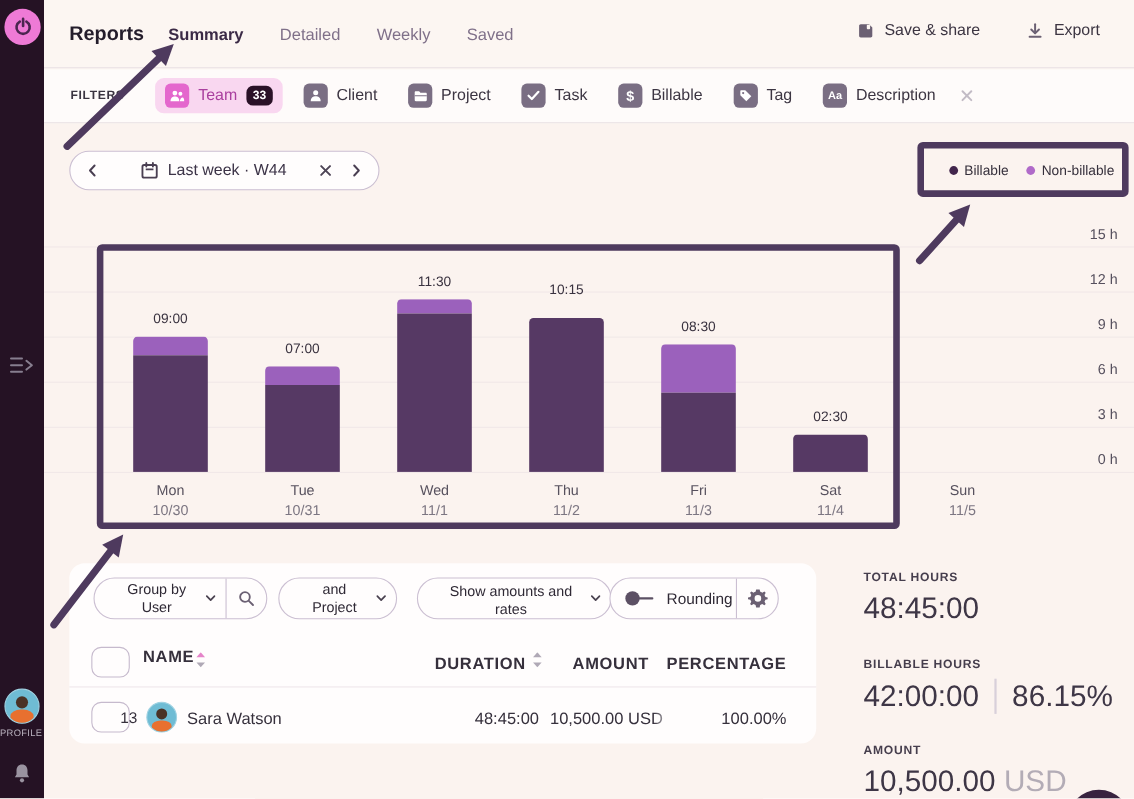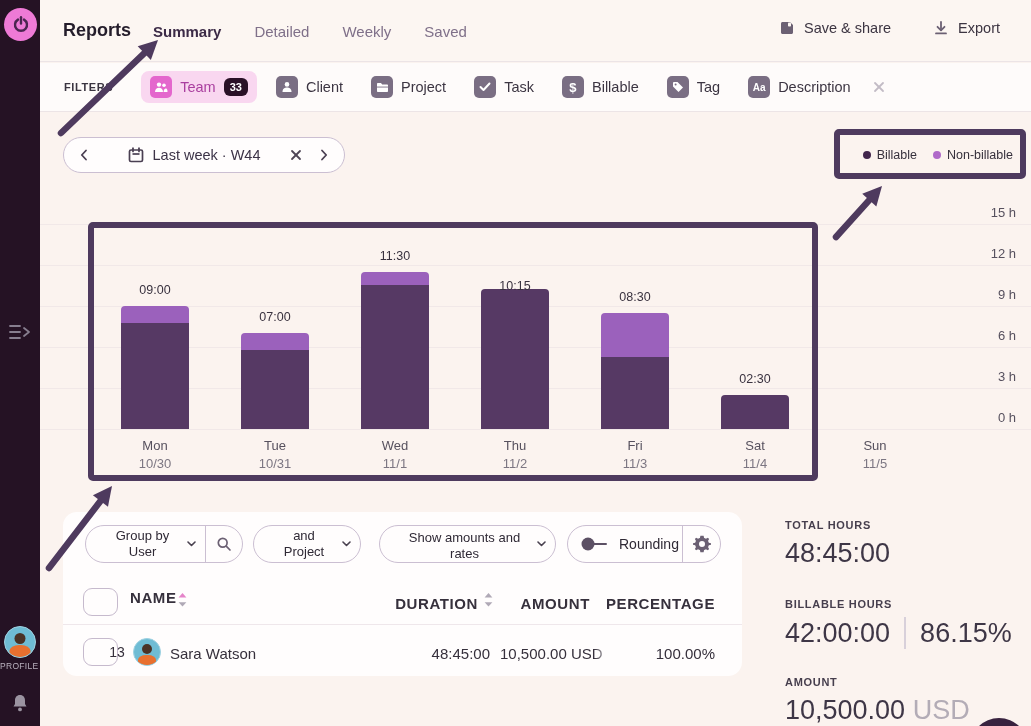--- a/index.html
+++ b/index.html
@@ -284,21 +284,21 @@
         <div style="height:13.666666666666666px;background:#9b61bc;"></div>
         <div style="flex:1;background:#563964;"></div>
       </div>
       <div class="bar-label" style="left:361px;top:248.83333333333337px">11:30</div>
       <div class="day-label" style="left:335px;top:438px">Wed</div>
       <div class="date-label" style="left:335px;top:456px">11/1</div>
       <div class="bar-stack" style="left:481px;top:288.9166666666667px;height:140.08333333333331px">
         <div style="height:0px;background:#9b61bc;"></div>
         <div style="flex:1;background:#563964;"></div>
       </div>
-      <div class="bar-label" style="left:481px;top:279px">10:15</div>
+      <div class="bar-label" style="left:481px;top:256px">10:15</div>
       <div class="day-label" style="left:455px;top:438px">Thu</div>
       <div class="date-label" style="left:455px;top:456px">11/2</div>
       <div class="bar-stack" style="left:601px;top:312.83333333333337px;height:116.16666666666666px">
         <div style="height:44.416666666666664px;background:#9b61bc;"></div>
         <div style="flex:1;background:#563964;"></div>
       </div>
       <div class="bar-label" style="left:601px;top:289.83333333333337px">08:30</div>
       <div class="day-label" style="left:575px;top:438px">Fri</div>
       <div class="date-label" style="left:575px;top:456px">11/3</div>
       <div class="bar-stack" style="left:721px;top:394.8333333333333px;height:34.166666666666664px">
@@ -349,21 +349,21 @@
       <span>Show amounts and</span>
       <span>rates</span>
     </div>
     <div class="caret">
       <svg width="9" height="6" viewBox="0 0 9 6">
           <polyline points="1,1 4.5,4.5 8,1" fill="none" stroke="#4a4250" stroke-width="1.6" stroke-linecap="round" stroke-linejoin="round"></polyline>
         </svg>
     </div>
   </div>
 
-  <div class="pill" style="left:567px;width:154px;">
+  <div class="pill" style="left:554px;width:154px;">
     <div style="display:flex;align-items:center;gap:10px;padding-left:13px;flex:1;font-size:14px;">
       <svg width="28" height="16" viewBox="0 0 28 16">
         <line x1="8" y1="8" x2="25" y2="8" stroke="#5c5064" stroke-width="2" stroke-linecap="round"></line>
         <circle cx="7" cy="8" r="6.5" fill="#5c5064"></circle>
       </svg>
       <span>Rounding</span>
     </div>
     <div class="seg" style="width:38px;">
       <svg width="18" height="18" viewBox="0 0 18 18">
         <path fill="#6b6073" d="M9 0.8 L10.6 0.8 L11.1 3 A6.2 6.2 0 0 1 12.9 3.8 L14.9 2.7 L16.1 3.9 L15 5.9 A6.2 6.2 0 0 1 15.8 7.7 L18 8.2 L18 9.8 L15.8 10.3 A6.2 6.2 0 0 1 15 12.1 L16.1 14.1 L14.9 15.3 L12.9 14.2 A6.2 6.2 0 0 1 11.1 15 L10.6 17.2 L9 17.2 L7.4 17.2 L6.9 15 A6.2 6.2 0 0 1 5.1 14.2 L3.1 15.3 L1.9 14.1 L3 12.1 A6.2 6.2 0 0 1 2.2 10.3 L0 9.8 L0 8.2 L2.2 7.7 A6.2 6.2 0 0 1 3 5.9 L1.9 3.9 L3.1 2.7 L5.1 3.8 A6.2 6.2 0 0 1 6.9 3 L7.4 0.8 Z M9 6 A3 3 0 1 0 9 12 A3 3 0 1 0 9 6 Z"></path>

